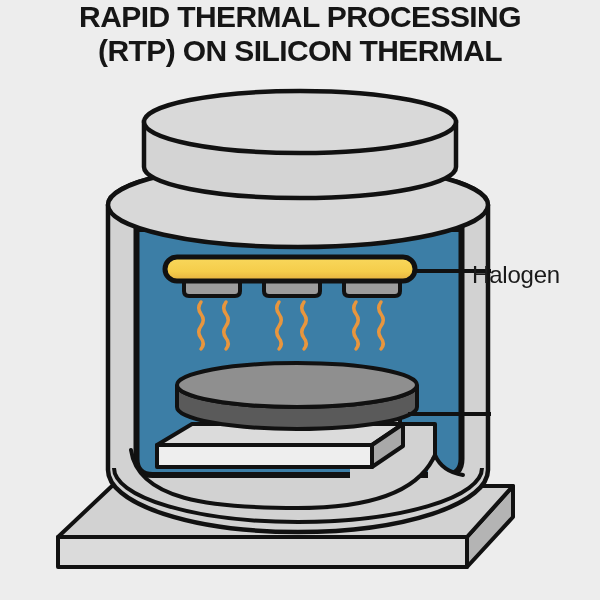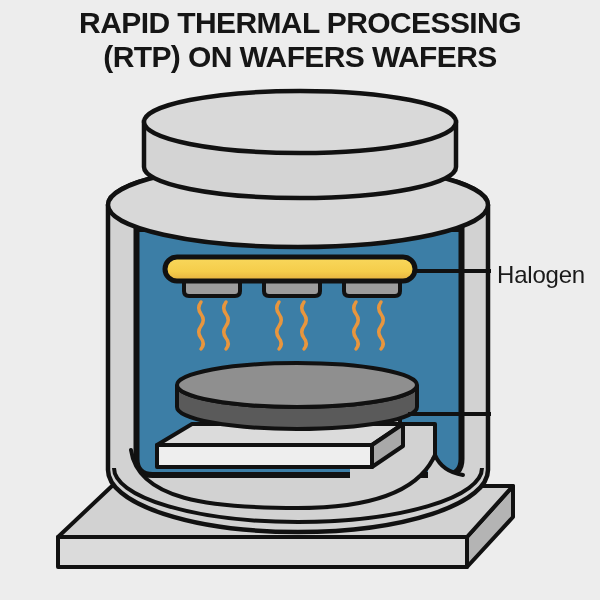--- a/index.html
+++ b/index.html
@@ -4,51 +4,51 @@
 <style>
   html,body{margin:0;padding:0;}
   .stage{
     position:relative;
     width:600px;height:600px;
     overflow:hidden;
     font-family:"Liberation Sans", sans-serif;
   }
   .stage svg{position:absolute;left:0;top:0;}
   .title{
-    position:absolute;left:0;top:6px;width:600px;
+    position:absolute;left:0;top:0;width:600px;
     text-align:center;
     font-weight:bold;
     font-size:30px;
     line-height:34px;
     letter-spacing:-0.6px;
     color:#161616;
     z-index:5;
     margin:0;
   }
   .callout{
     position:absolute;
-    left:497px;
+    left:472px;
     font-size:24px;
     line-height:28px;
     font-weight:400;
     letter-spacing:-0.2px;
     color:#1a1a1a;
     z-index:5;
   }
   .callout-halogen{top:261px;}
   .callout-silicon{top:399px;}
 </style>
 </head>
 <body>
 
 <div class="stage">
 
   <h1 class="title">
     <div>RAPID THERMAL PROCESSING</div>
-    <div>(RTP) ON WAFERS WAFERS</div>
+    <div>(RTP) ON SILICON THERMAL</div>
   </h1>
 
   <svg width="600" height="600" viewBox="0 0 600 600">
 
     <defs>
       <linearGradient id="lampGrad" x1="0" y1="0" x2="0" y2="1">
         <stop offset="0" stop-color="#F9D85C"></stop>
         <stop offset="0.6" stop-color="#F5CD4B"></stop>
         <stop offset="1" stop-color="#E4AF3F"></stop>
       </linearGradient>

